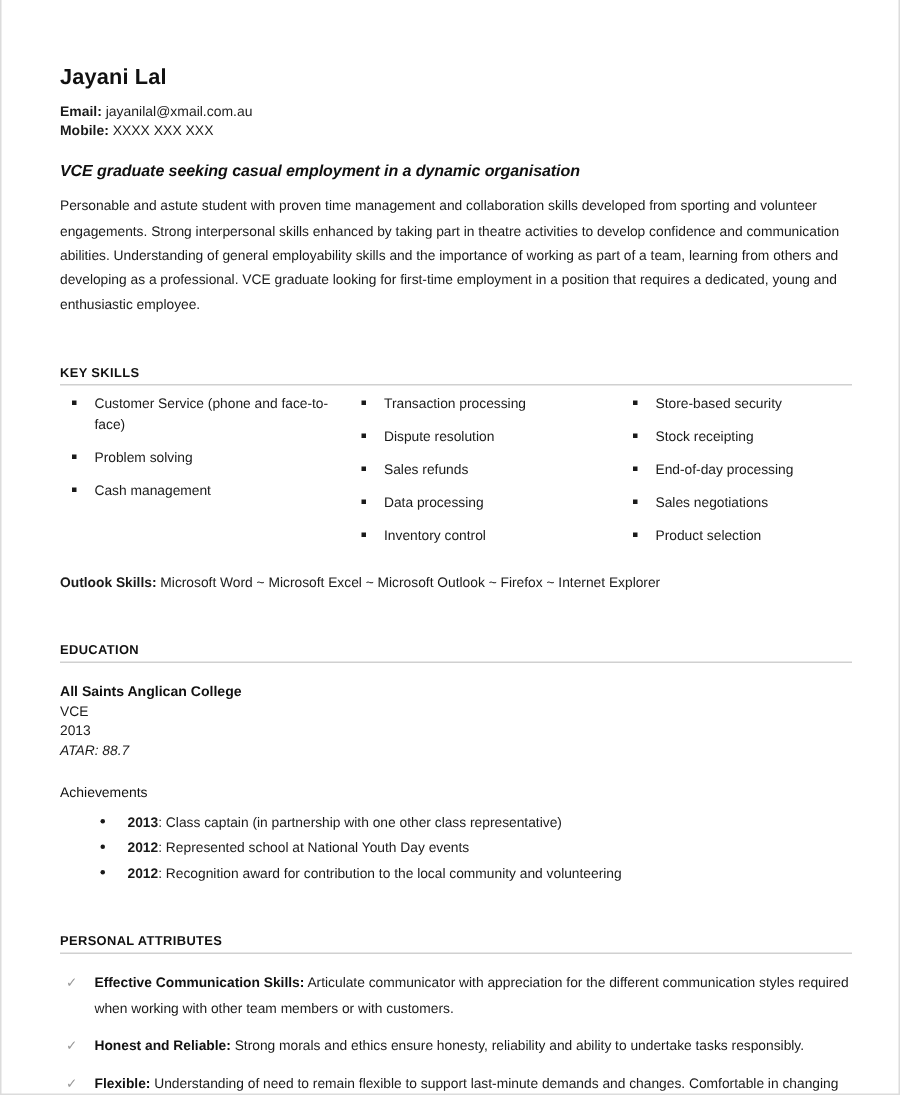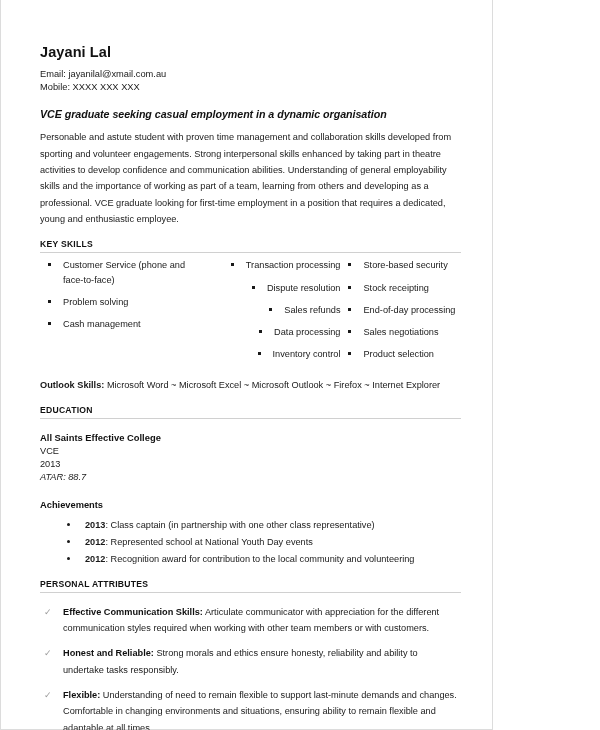--- a/index.html
+++ b/index.html
@@ -10,21 +10,21 @@
   body {
     width: 600px;
     height: 730px;
     font-family: "Liberation Sans", sans-serif;
     color: #1a1a1a;
     overflow: hidden;
   }
   .page {
     position: relative;
     box-sizing: border-box;
-    width: 493px;
+    width: 600px;
     height: 730px;
     background: #ffffff;
     border-left: 1px solid #dcdcdc;
     border-right: 1px solid #dcdcdc;
     border-bottom: 1px solid #dcdcdc;
     padding: 44px 31px 0 39px;
   }
   .name {
     font-size: 14.5px;
     font-weight: bold;
@@ -32,21 +32,21 @@
     color: #111111;
     margin: 0 0 7px 0;
     line-height: 1.15;
   }
   .contact-line {
     font-size: 9.3px;
     line-height: 1.48;
     color: #1a1a1a;
   }
   .contact-label {
-    font-weight: normal;
+    font-weight: bold;
   }
   .headline {
     font-size: 10.7px;
     font-weight: bold;
     font-style: italic;
     color: #111111;
     margin: 13px 0 9px 0;
     letter-spacing: -0.05px;
   }
   .summary {
@@ -57,32 +57,32 @@
     margin: 0;
     max-width: 520px;
   }
   .section-heading {
     font-size: 8.6px;
     font-weight: bold;
     letter-spacing: 0.25px;
     color: #111111;
     padding-bottom: 3px;
     border-bottom: 1px solid #d0d0d0;
-    margin-top: 12px;
+    margin-top: 32px;
   }
   .skills-grid {
     display: flex;
     margin-top: 5px;
   }
   .skills-col {
     display: flex;
     flex-direction: column;
   }
   .skills-col.c1 { width: 193px; }
-  .skills-col.c2 { width: 181px; align-items: flex-end; }
+  .skills-col.c2 { width: 181px; }
   .skills-col.c3 { width: 150px; }
   .skill-item {
     position: relative;
     font-size: 9.2px;
     line-height: 1.53;
     color: #1a1a1a;
     padding-left: 23px;
     margin-bottom: 8px;
   }
   .skill-item::before {
@@ -114,21 +114,21 @@
     color: #1a1a1a;
   }
   .edu-atar {
     font-size: 9.2px;
     font-style: italic;
     line-height: 1.42;
     color: #1a1a1a;
   }
   .sub-heading {
     font-size: 9.3px;
-    font-weight: bold;
+    font-weight: normal;
     color: #111111;
     margin-top: 16px;
   }
   .achv-list { margin-top: 8px; }
   .achv-item {
     position: relative;
     font-size: 9.2px;
     line-height: 1.62;
     color: #1a1a1a;
     padding-left: 45px;
@@ -210,21 +210,21 @@
   </div>
 
   <div class="software-line">
     <span class="software-label">Outlook Skills:</span>
     <span>Microsoft Word ~ Microsoft Excel ~ Microsoft Outlook ~ Firefox ~ Internet Explorer</span>
   </div>
 
   <div class="section-heading">EDUCATION</div>
 
   <div class="edu-block">
-    <div class="edu-school">All Saints Effective College</div>
+    <div class="edu-school">All Saints Anglican College</div>
     <div class="edu-line">VCE</div>
     <div class="edu-line">2013</div>
     <div class="edu-atar">ATAR: 88.7</div>
   </div>
 
   <div class="sub-heading">Achievements</div>
 
   <div class="achv-list">
     <div class="achv-item">
       <span class="achv-year">2013</span><span>:</span>

